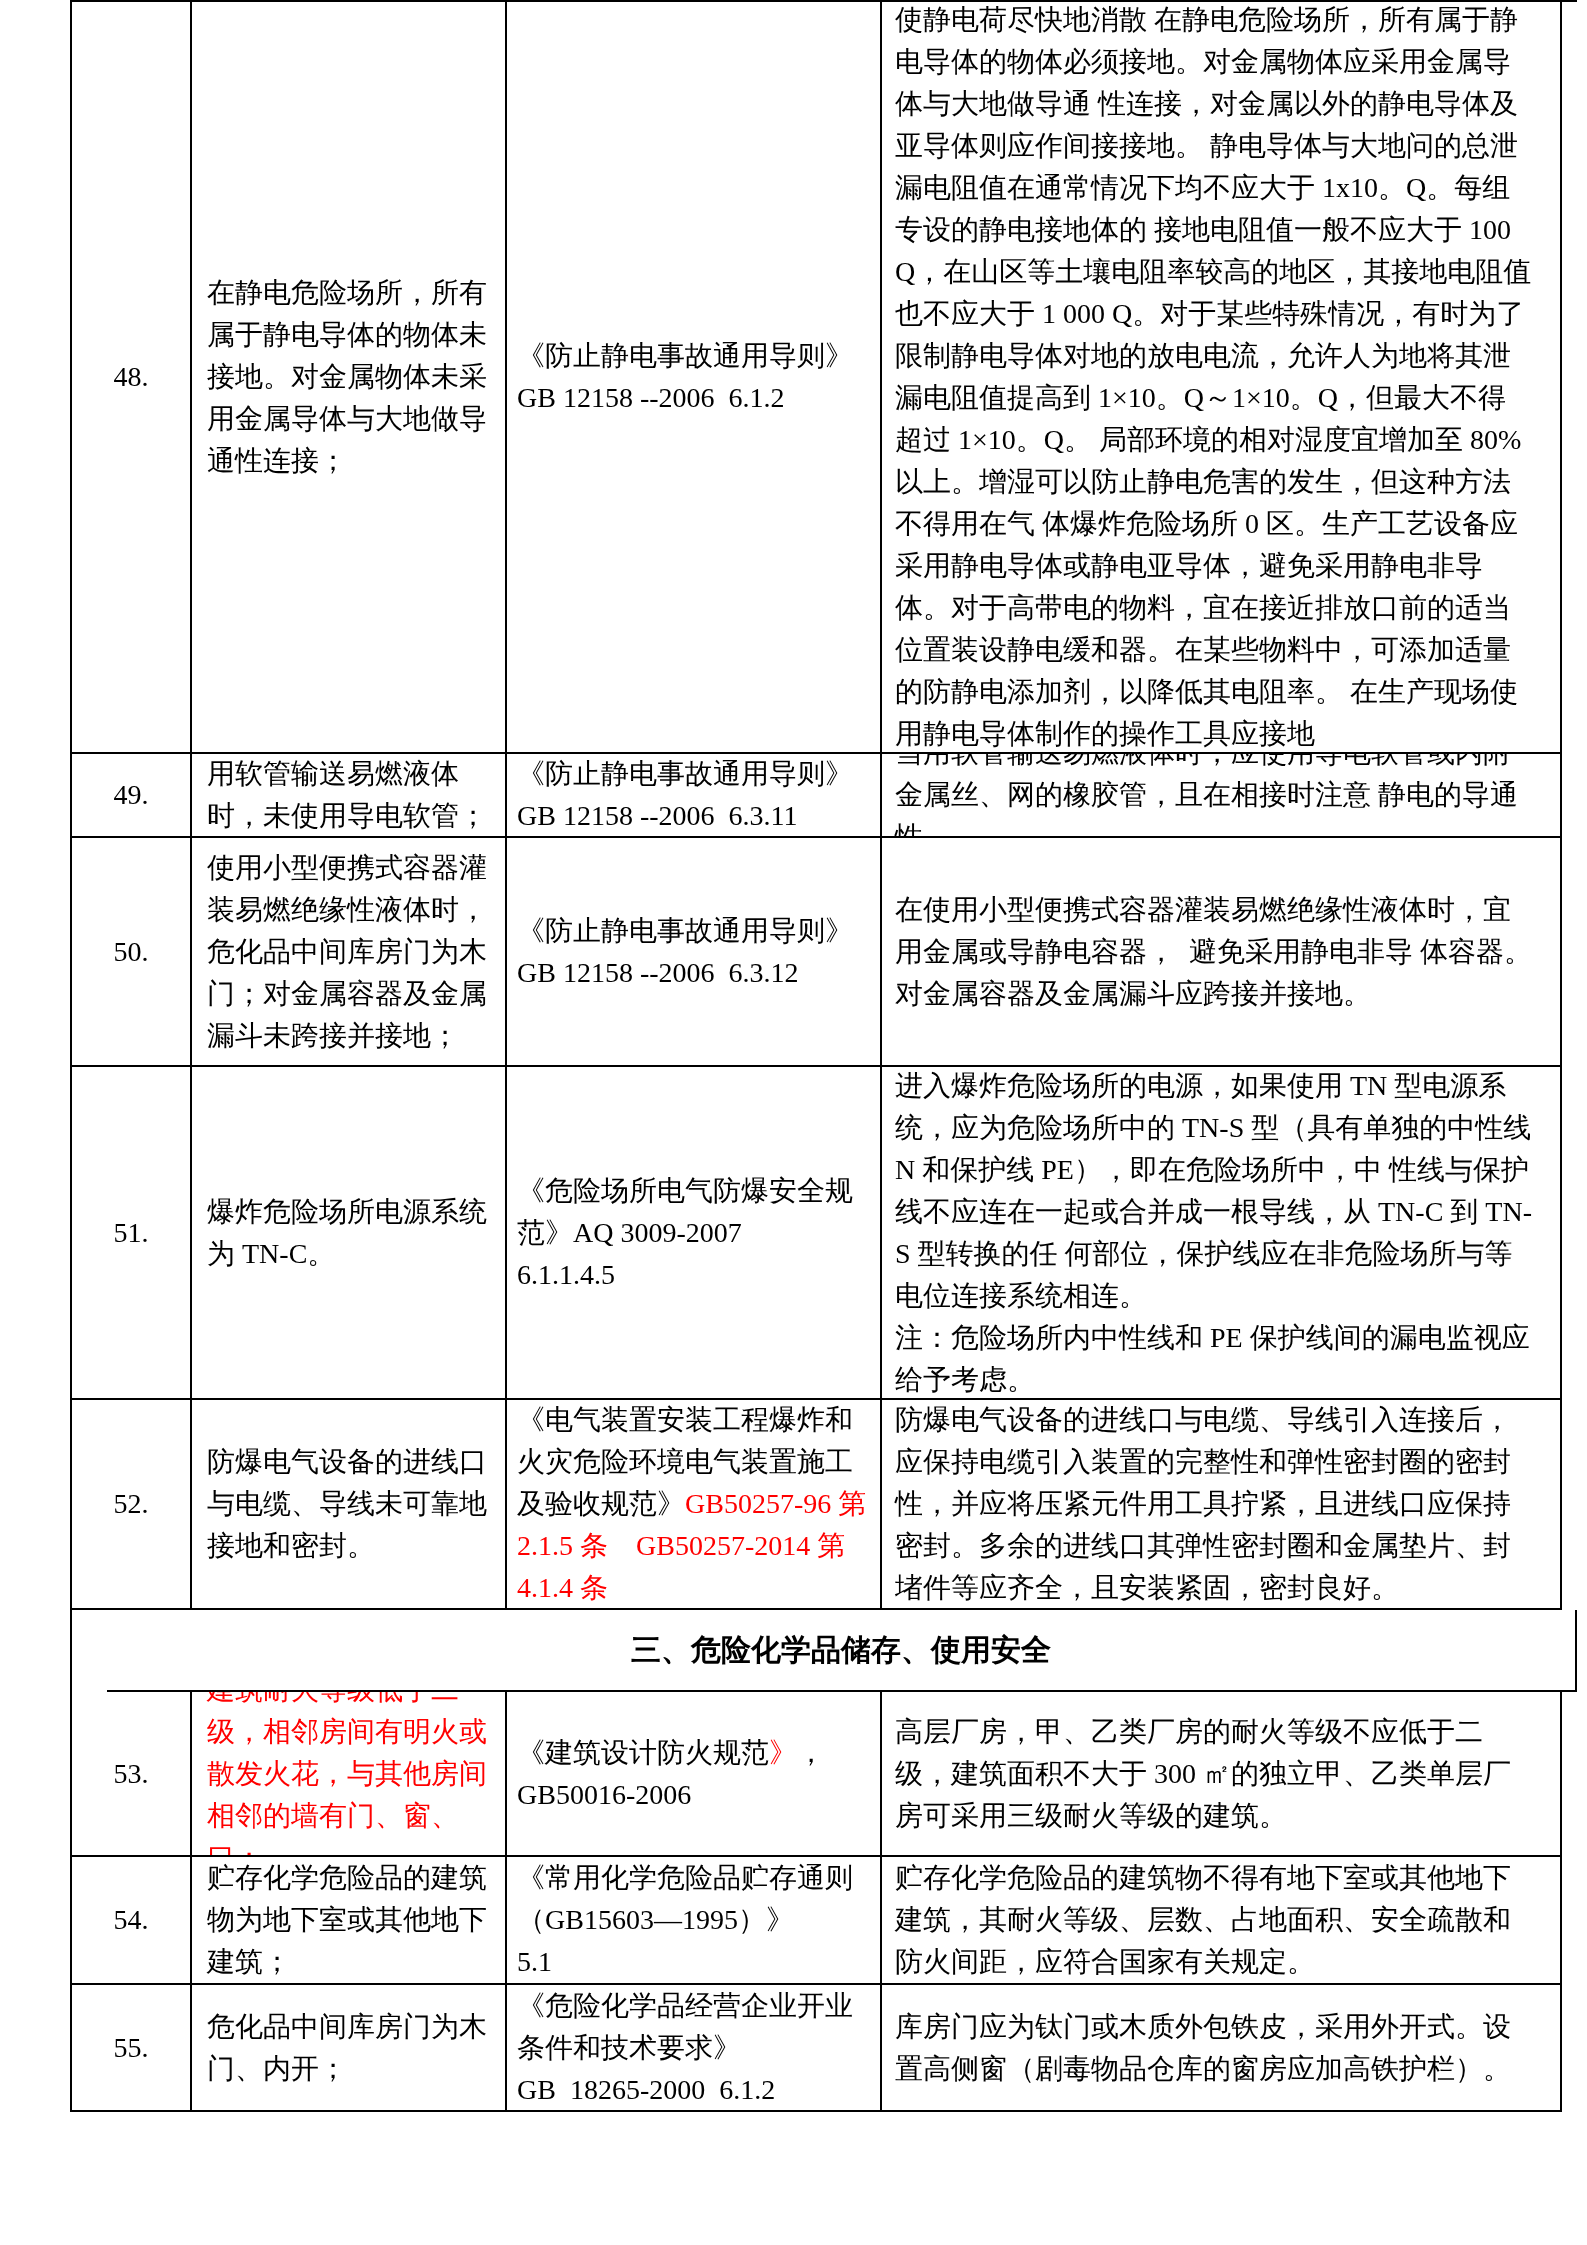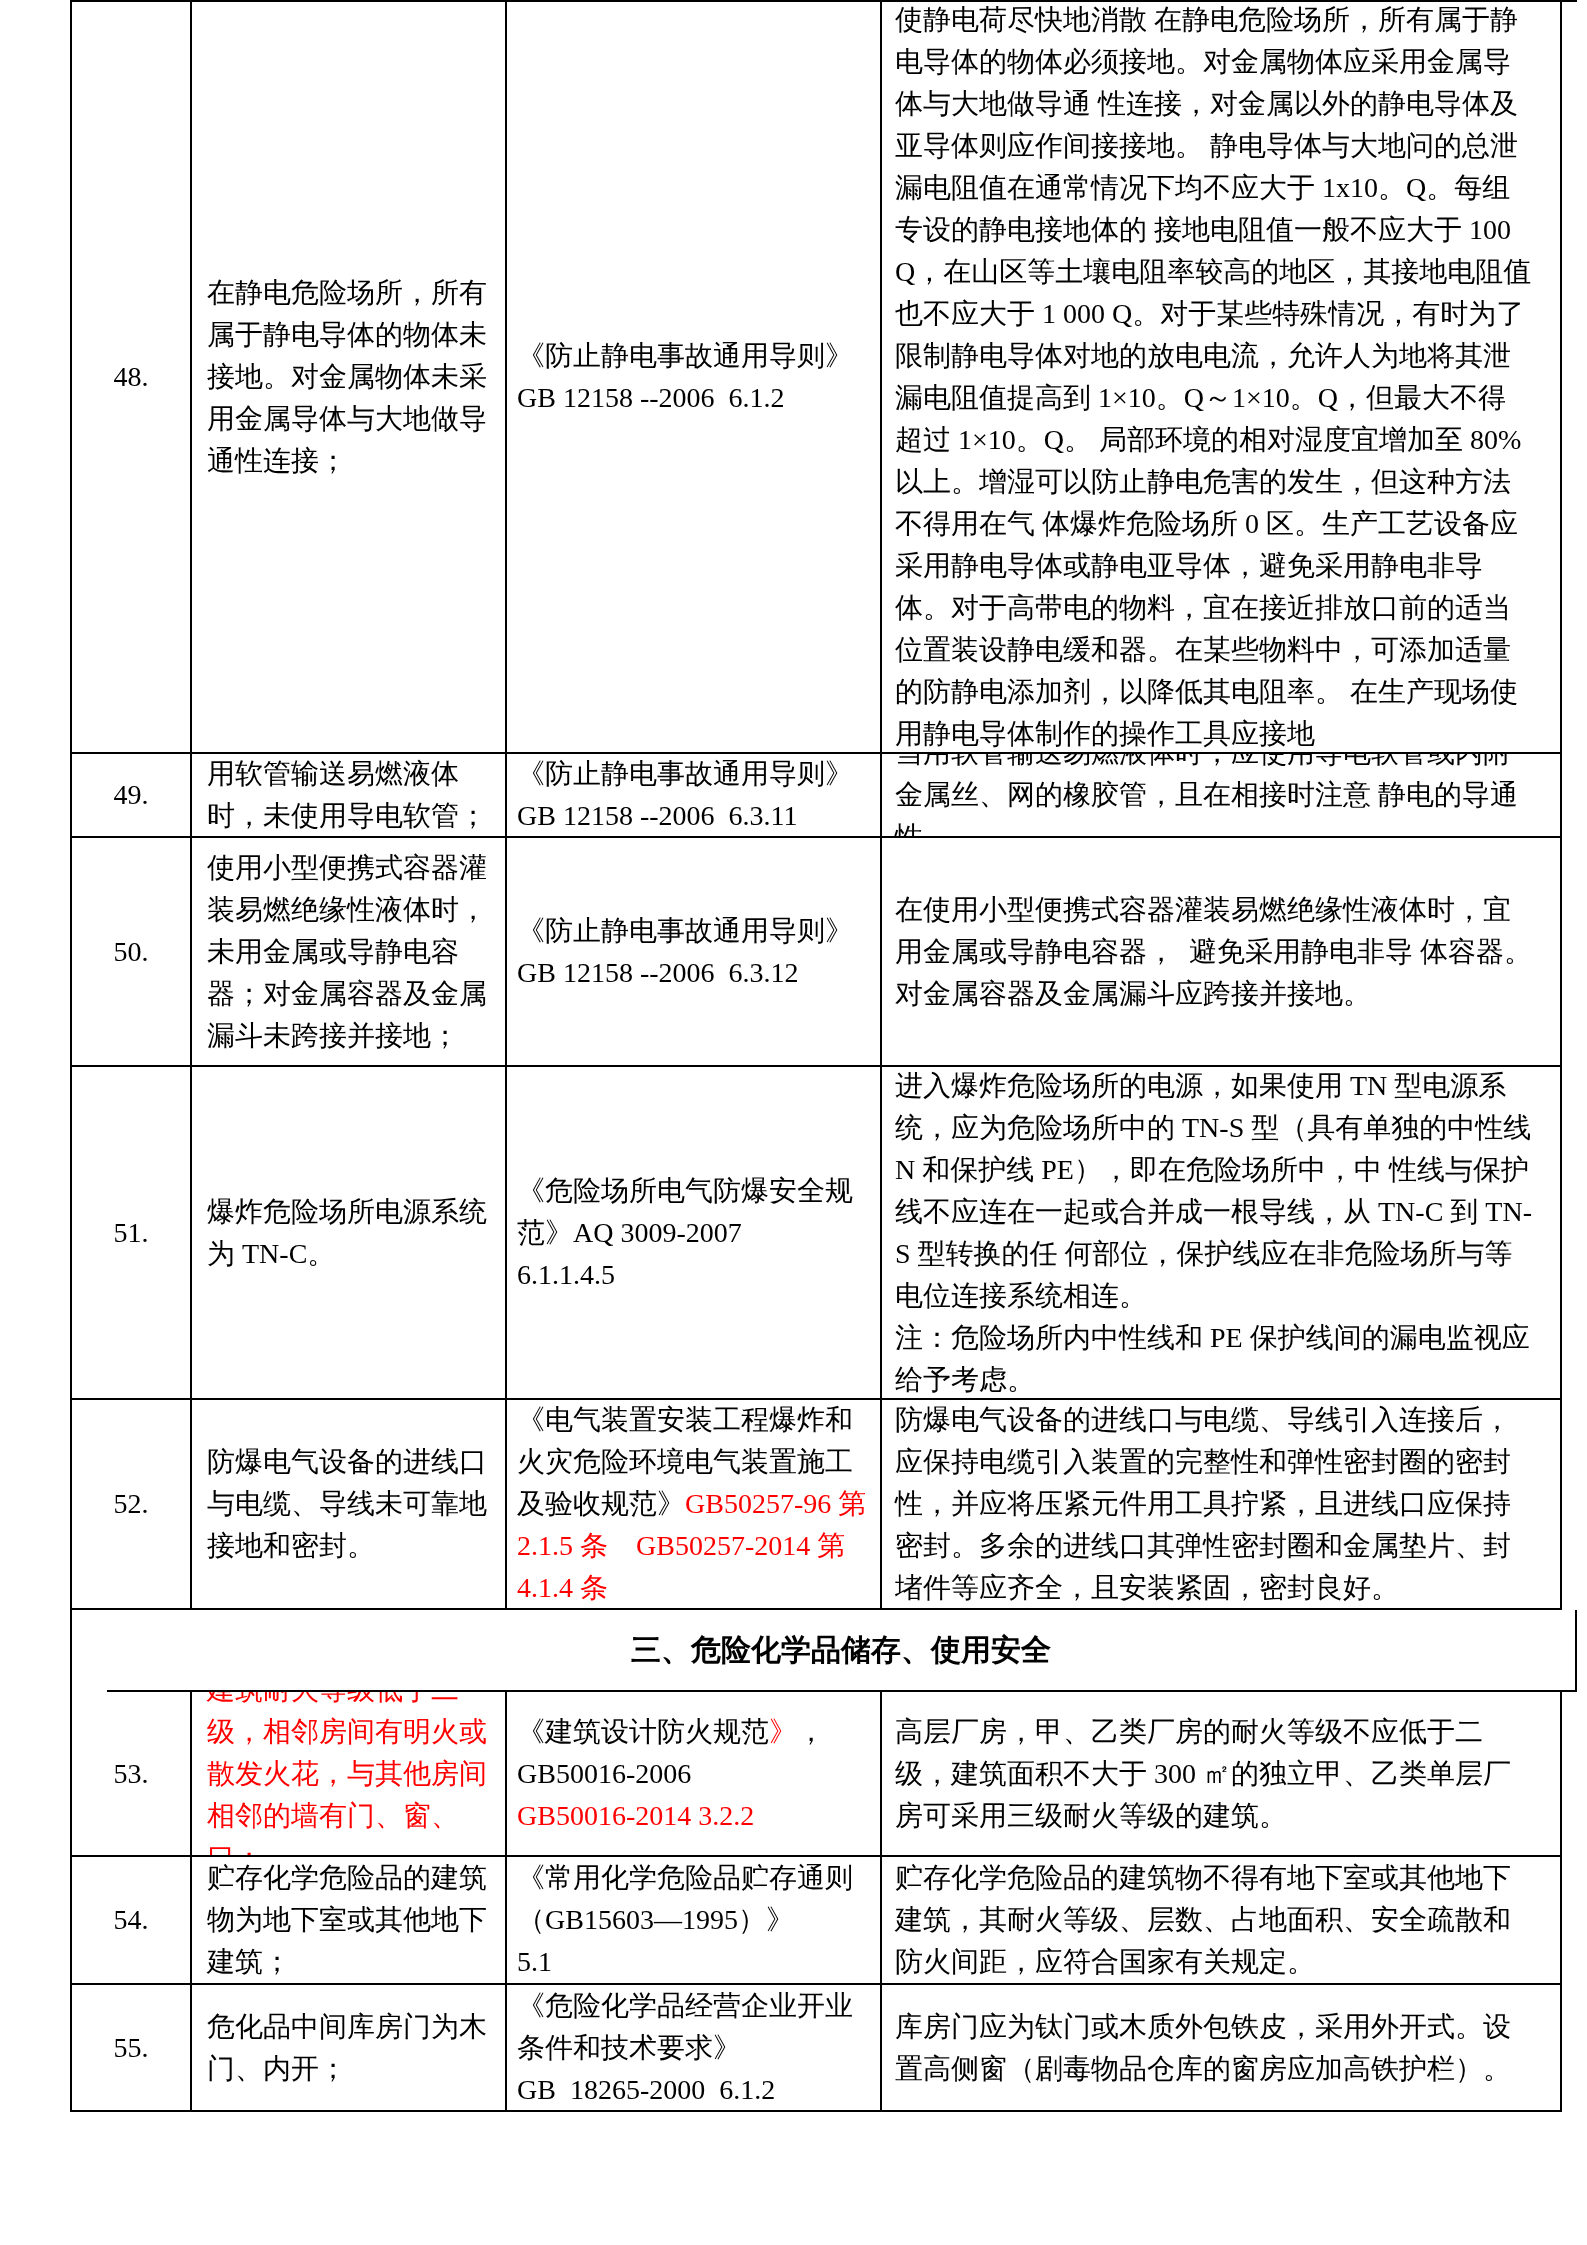--- a/index.html
+++ b/index.html
@@ -75,21 +75,21 @@
     <div class="cell c4">
       <div class="txt">当用软管输送易燃液体时，应使用导电软管或内附金属丝、网的橡胶管，且在相接时注意 静电的导通性。</div>
     </div>
   </div>
 
   <div class="row" style="height:229px">
     <div class="cell c1">
       <div class="txt num">50.</div>
     </div>
     <div class="cell c2">
-      <div class="txt">使用小型便携式容器灌装易燃绝缘性液体时，未用金属或导静电容器；对金属容器及金属漏斗未跨接并接地；</div>
+      <div class="txt">使用小型便携式容器灌装易燃绝缘性液体时，危化品中间库房门为木门；对金属容器及金属漏斗未跨接并接地；</div>
     </div>
     <div class="cell c3">
       <div class="txt">《防止静电事故通用导则》</div>
       <div class="txt">GB 12158 --2006  6.3.12</div>
     </div>
     <div class="cell c4">
       <div class="txt">在使用小型便携式容器灌装易燃绝缘性液体时，宜用金属或导静电容器，  避免采用静电非导 体容器。对金属容器及金属漏斗应跨接并接地。</div>
     </div>
   </div>
 
@@ -135,21 +135,20 @@
   <div class="row" style="height:165px">
     <div class="cell c1">
       <div class="txt num">53.</div>
     </div>
     <div class="cell c2">
       <div class="txt red">建筑耐火等级低于二级，相邻房间有明火或散发火花，与其他房间相邻的墙有门、窗、口；</div>
     </div>
     <div class="cell c3">
       <div class="txt"><span>《建筑设计防火规范</span><span class="red">》</span><span>，</span></div>
       <div class="txt">GB50016-2006</div>
-      <div class="txt red">GB50016-2014 3.2.2</div>
     </div>
     <div class="cell c4">
       <div class="txt">高层厂房，甲、乙类厂房的耐火等级不应低于二级，建筑面积不大于 300 ㎡的独立甲、乙类单层厂房可采用三级耐火等级的建筑。</div>
     </div>
   </div>
 
   <div class="row" style="height:128px">
     <div class="cell c1">
       <div class="txt num">54.</div>
     </div>

